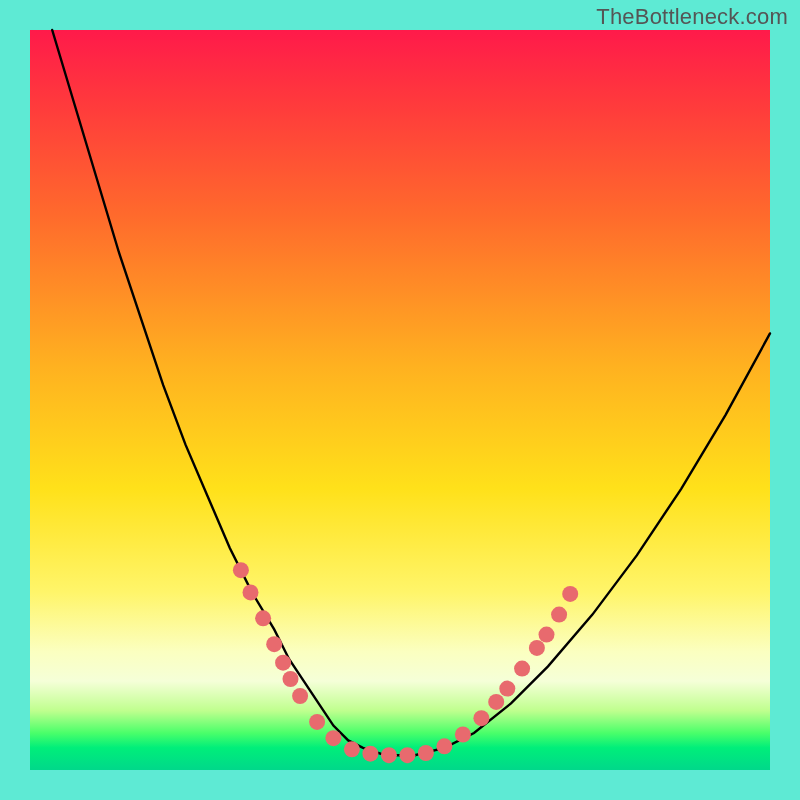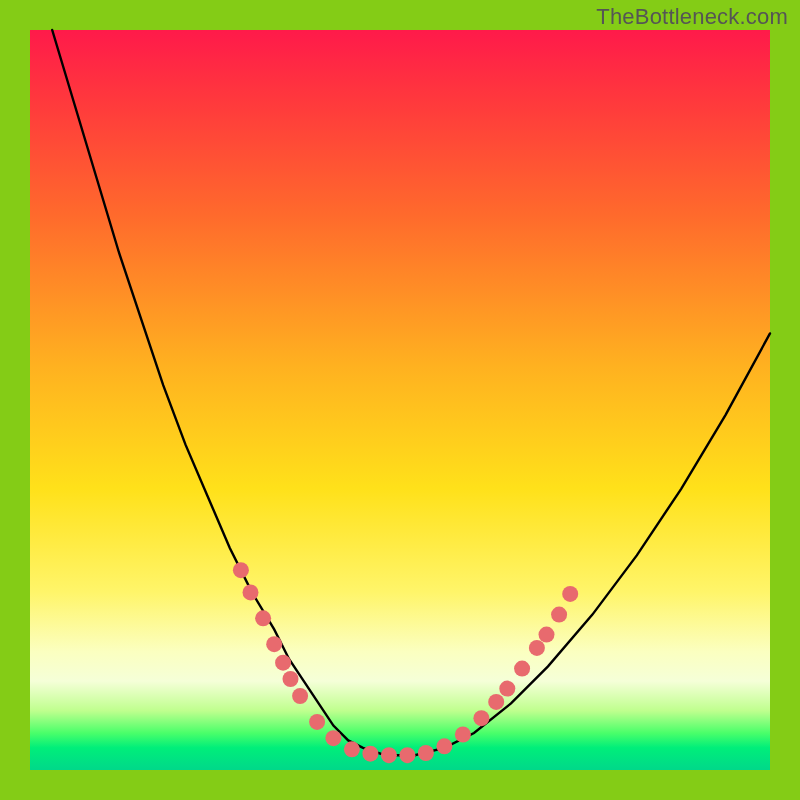--- a/index.html
+++ b/index.html
@@ -8,21 +8,21 @@
     width: 800px;
     height: 800px;
     overflow: hidden;
     background: #000;
     font-family: Arial, Helvetica, sans-serif;
   }
   .stage {
     position: relative;
     width: 800px;
     height: 800px;
-    background: #84cc16;
+    background: #5eead4;
   }
   .plot {
     position: absolute;
     left: 30px;
     top: 30px;
     width: 740px;
     height: 740px;
     
     background: linear-gradient(
       to bottom,

